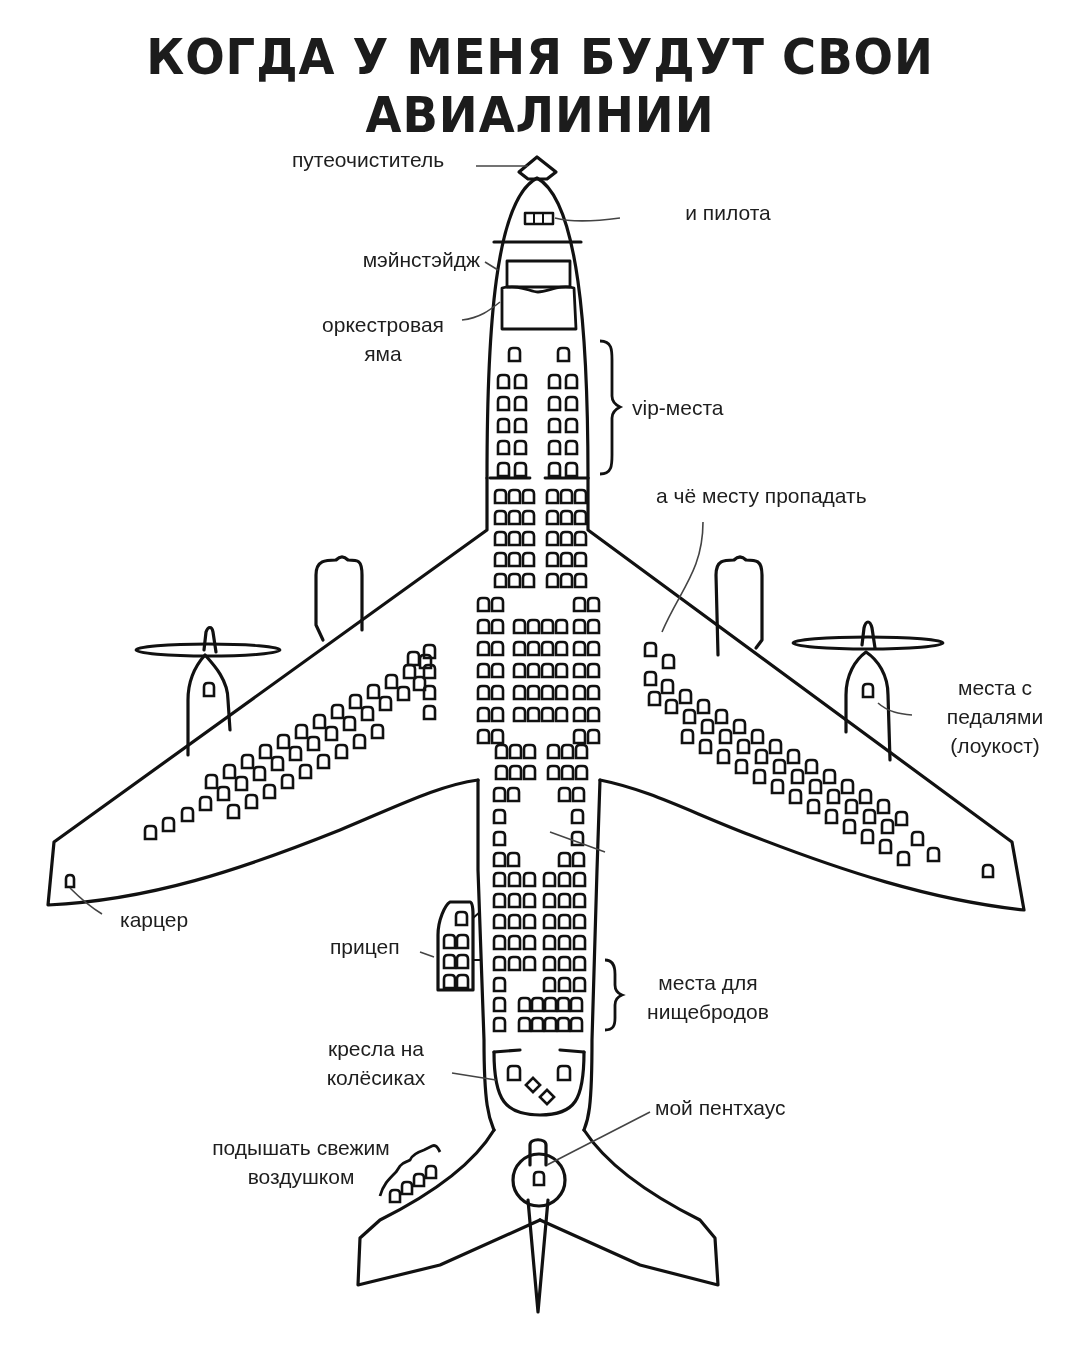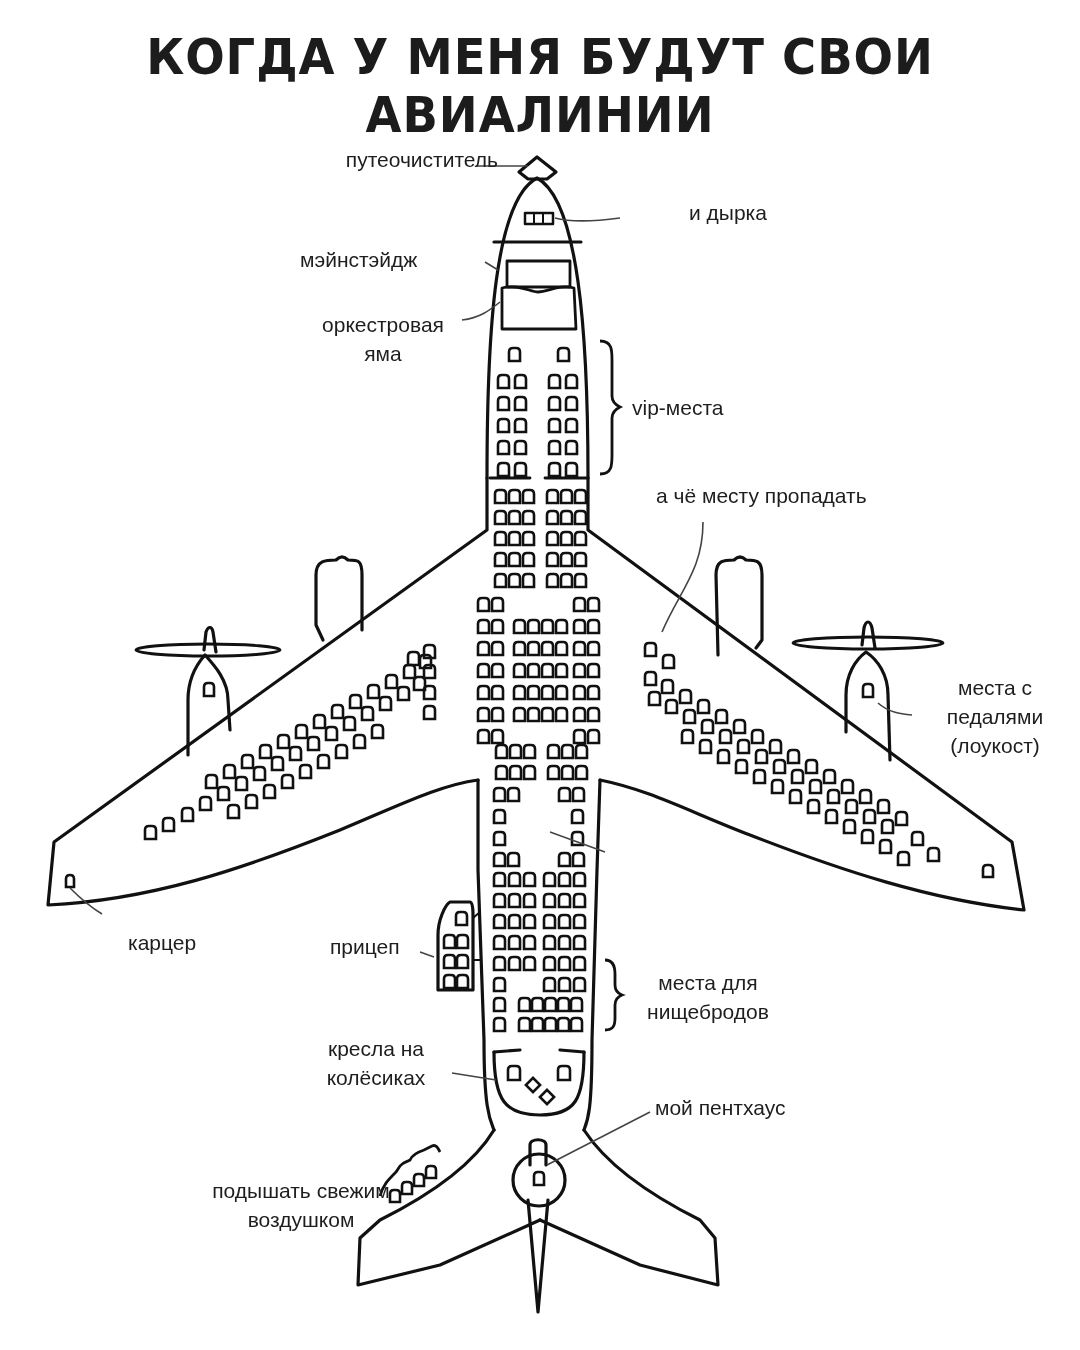--- a/index.html
+++ b/index.html
@@ -1,21 +1,21 @@
 <!DOCTYPE html>
 <html><head>
 <meta charset="utf-8">
 <style>
   html, body { margin: 0; padding: 0; background: #ffffff; }
   body { width: 1080px; height: 1350px; position: relative; overflow: hidden; font-family: "Liberation Sans", "DejaVu Sans", sans-serif; color: #1a1a1a; }
   .title { position: absolute; left: 0; top: 28px; width: 1080px; text-align: center; font-family: "DejaVu Sans", sans-serif; font-weight: bold; font-size: 50px; letter-spacing: 1px; color: #1c1c1c; transform: scaleX(0.93); transform-origin: center; }
   svg#plane { position: absolute; left: 0; top: 0; }
   .lbl { position: absolute; font-size: 21px; line-height: 29px; color: #1e1e1e; white-space: nowrap; }
   .c { text-align: center; }
-  .r { }
+  .r { text-align: right; }
 </style>
 </head>
 <body>
 
 <div class="title">КОГДА У МЕНЯ БУДУТ СВОИ АВИАЛИНИИ</div>
 
 <svg id="plane" width="1080" height="1350" viewBox="0 0 1080 1350" xmlns="http://www.w3.org/2000/svg">
   <g fill="none" stroke="#111" stroke-width="3.2" stroke-linejoin="round" stroke-linecap="round">
 
     <path d="M519 172 L537 157 L556 172 L547 179 L528 179 Z"></path>
@@ -361,59 +361,59 @@
     <path d="M547 1165 L650 1112"></path>
   </g>
 
   <g fill="none" stroke="#111" stroke-width="2.8">
     <path d="M600 341 C612 341 612 350 612 360 L612 396 C612 402 616 405 620 407 C616 409 612 412 612 418 L612 455 C612 465 612 474 600 474"></path>
     <path d="M605 960 C613 960 615 966 615 974 L615 985 C615 990 617 993 622 995 C617 997 615 1000 615 1005 L615 1018 C615 1026 613 1030 605 1030"></path>
     <path d="M380 1196 C383 1185 388 1180 396 1172 L400 1166 C403 1162 407 1162 410 1160 C412 1155 418 1152 424 1150 L432 1146 C436 1144 438 1148 440 1152"></path>
   </g>
 </svg>
 
-<div class="lbl c" style="left:238px; top:145px; width:260px;text-align:right;">
+<div class="lbl c" style="left:238px; top:145px; width:260px;">
   <div>путеочиститель</div>
 </div>
 <div class="lbl c" style="left:618px; top:198px; width:220px;">
-  <div>и дырка</div>
+  <div>и пилота</div>
 </div>
 <div class="lbl r" style="left:300px; top:245px; width:180px;">
   <div>мэйнстэйдж</div>
 </div>
 <div class="lbl c" style="left:298px; top:310px; width:170px;">
   <div>оркестровая</div>
   <div>яма</div>
 </div>
 <div class="lbl" style="left:632px; top:393px;">
   <div>vip-места</div>
 </div>
 <div class="lbl" style="left:656px; top:481px;">
   <div>а чё месту пропадать</div>
 </div>
 <div class="lbl c" style="left:920px; top:673px; width:150px;">
   <div>места с</div>
   <div>педалями</div>
   <div>(лоукост)</div>
 </div>
-<div class="lbl" style="left:128px; top:905px;margin-top:23px;">
+<div class="lbl" style="left:120px; top:905px;">
   <div>карцер</div>
 </div>
 <div class="lbl c" style="left:598px; top:838px; width:230px;">
 </div>
 <div class="lbl" style="left:330px; top:932px;text-align:center;">
   <div>прицеп</div>
 </div>
 <div class="lbl c" style="left:628px; top:968px; width:160px;">
   <div>места для</div>
   <div>нищебродов</div>
 </div>
 <div class="lbl c" style="left:306px; top:1034px; width:140px;">
   <div>кресла на</div>
   <div>колёсиках</div>
 </div>
 <div class="lbl" style="left:655px; top:1093px;">
   <div>мой пентхаус</div>
 </div>
-<div class="lbl c" style="left:186px; top:1176px; width:230px;">
+<div class="lbl c" style="left:186px; top:1133px; width:230px;">
   <div>подышать свежим</div>
   <div>воздушком</div>
 </div>
 
 </body></html>

